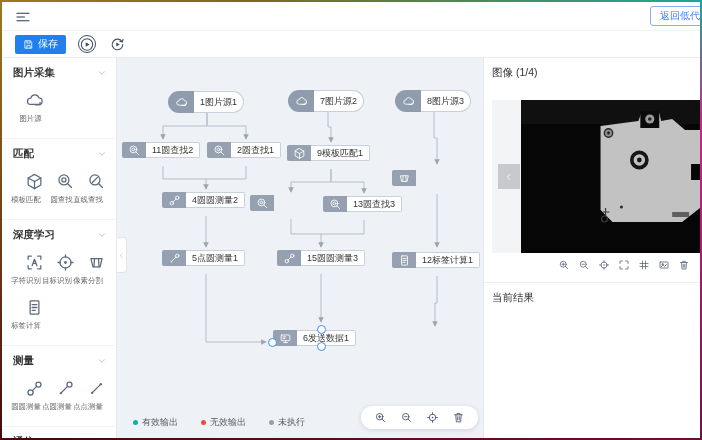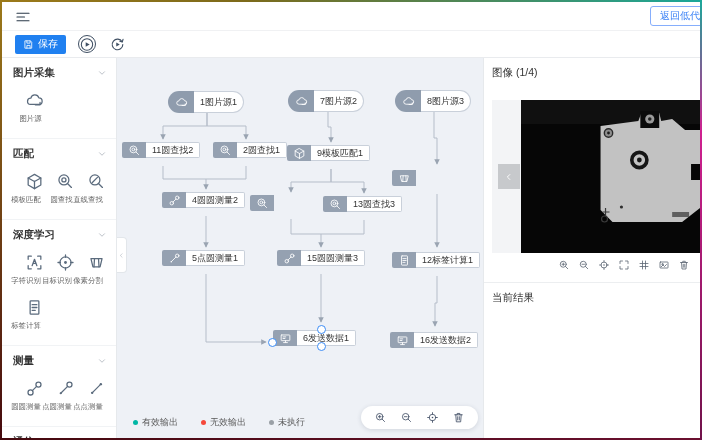--- a/index.html
+++ b/index.html
@@ -400,21 +400,21 @@
   </div>
 
   <div class="node" style="left:5px;top:84px">
     <span class="nicon">
         <svg class="ic">
           <use href="#i-find-circle"></use>
         </svg>
       </span>
     <span class="nbody">11圆查找2</span>
   </div>
-  <div class="node" style="left:96px;top:84px">
+  <div class="node" style="left:90px;top:84px">
     <span class="nicon">
         <svg class="ic">
           <use href="#i-find-circle"></use>
         </svg>
       </span>
     <span class="nbody">2圆查找1</span>
   </div>
   <div class="node" style="left:170px;top:87px">
     <span class="nicon">
         <svg class="ic">
@@ -480,28 +480,20 @@
   <div class="node" style="left:156px;top:272px">
     <span class="nicon">
         <svg class="ic">
           <use href="#i-send"></use>
         </svg>
       </span>
     <span class="nbody">6发送数据1</span>
     <span class="port" style="left:-5px;top:8px"></span>
     <span class="port" style="left:44px;top:-5px"></span>
     <span class="port" style="left:44px;bottom:-5px"></span>
-  </div>
-  <div class="node" style="left:273px;top:274px">
-    <span class="nicon">
-        <svg class="ic">
-          <use href="#i-send"></use>
-        </svg>
-      </span>
-    <span class="nbody">16发送数据2</span>
   </div>
 
   <div id="collapse-tab">
     <svg class="ic">
         <use href="#i-chevL"></use>
       </svg>
   </div>
 
   <div id="legend">
     <span class="lg">

